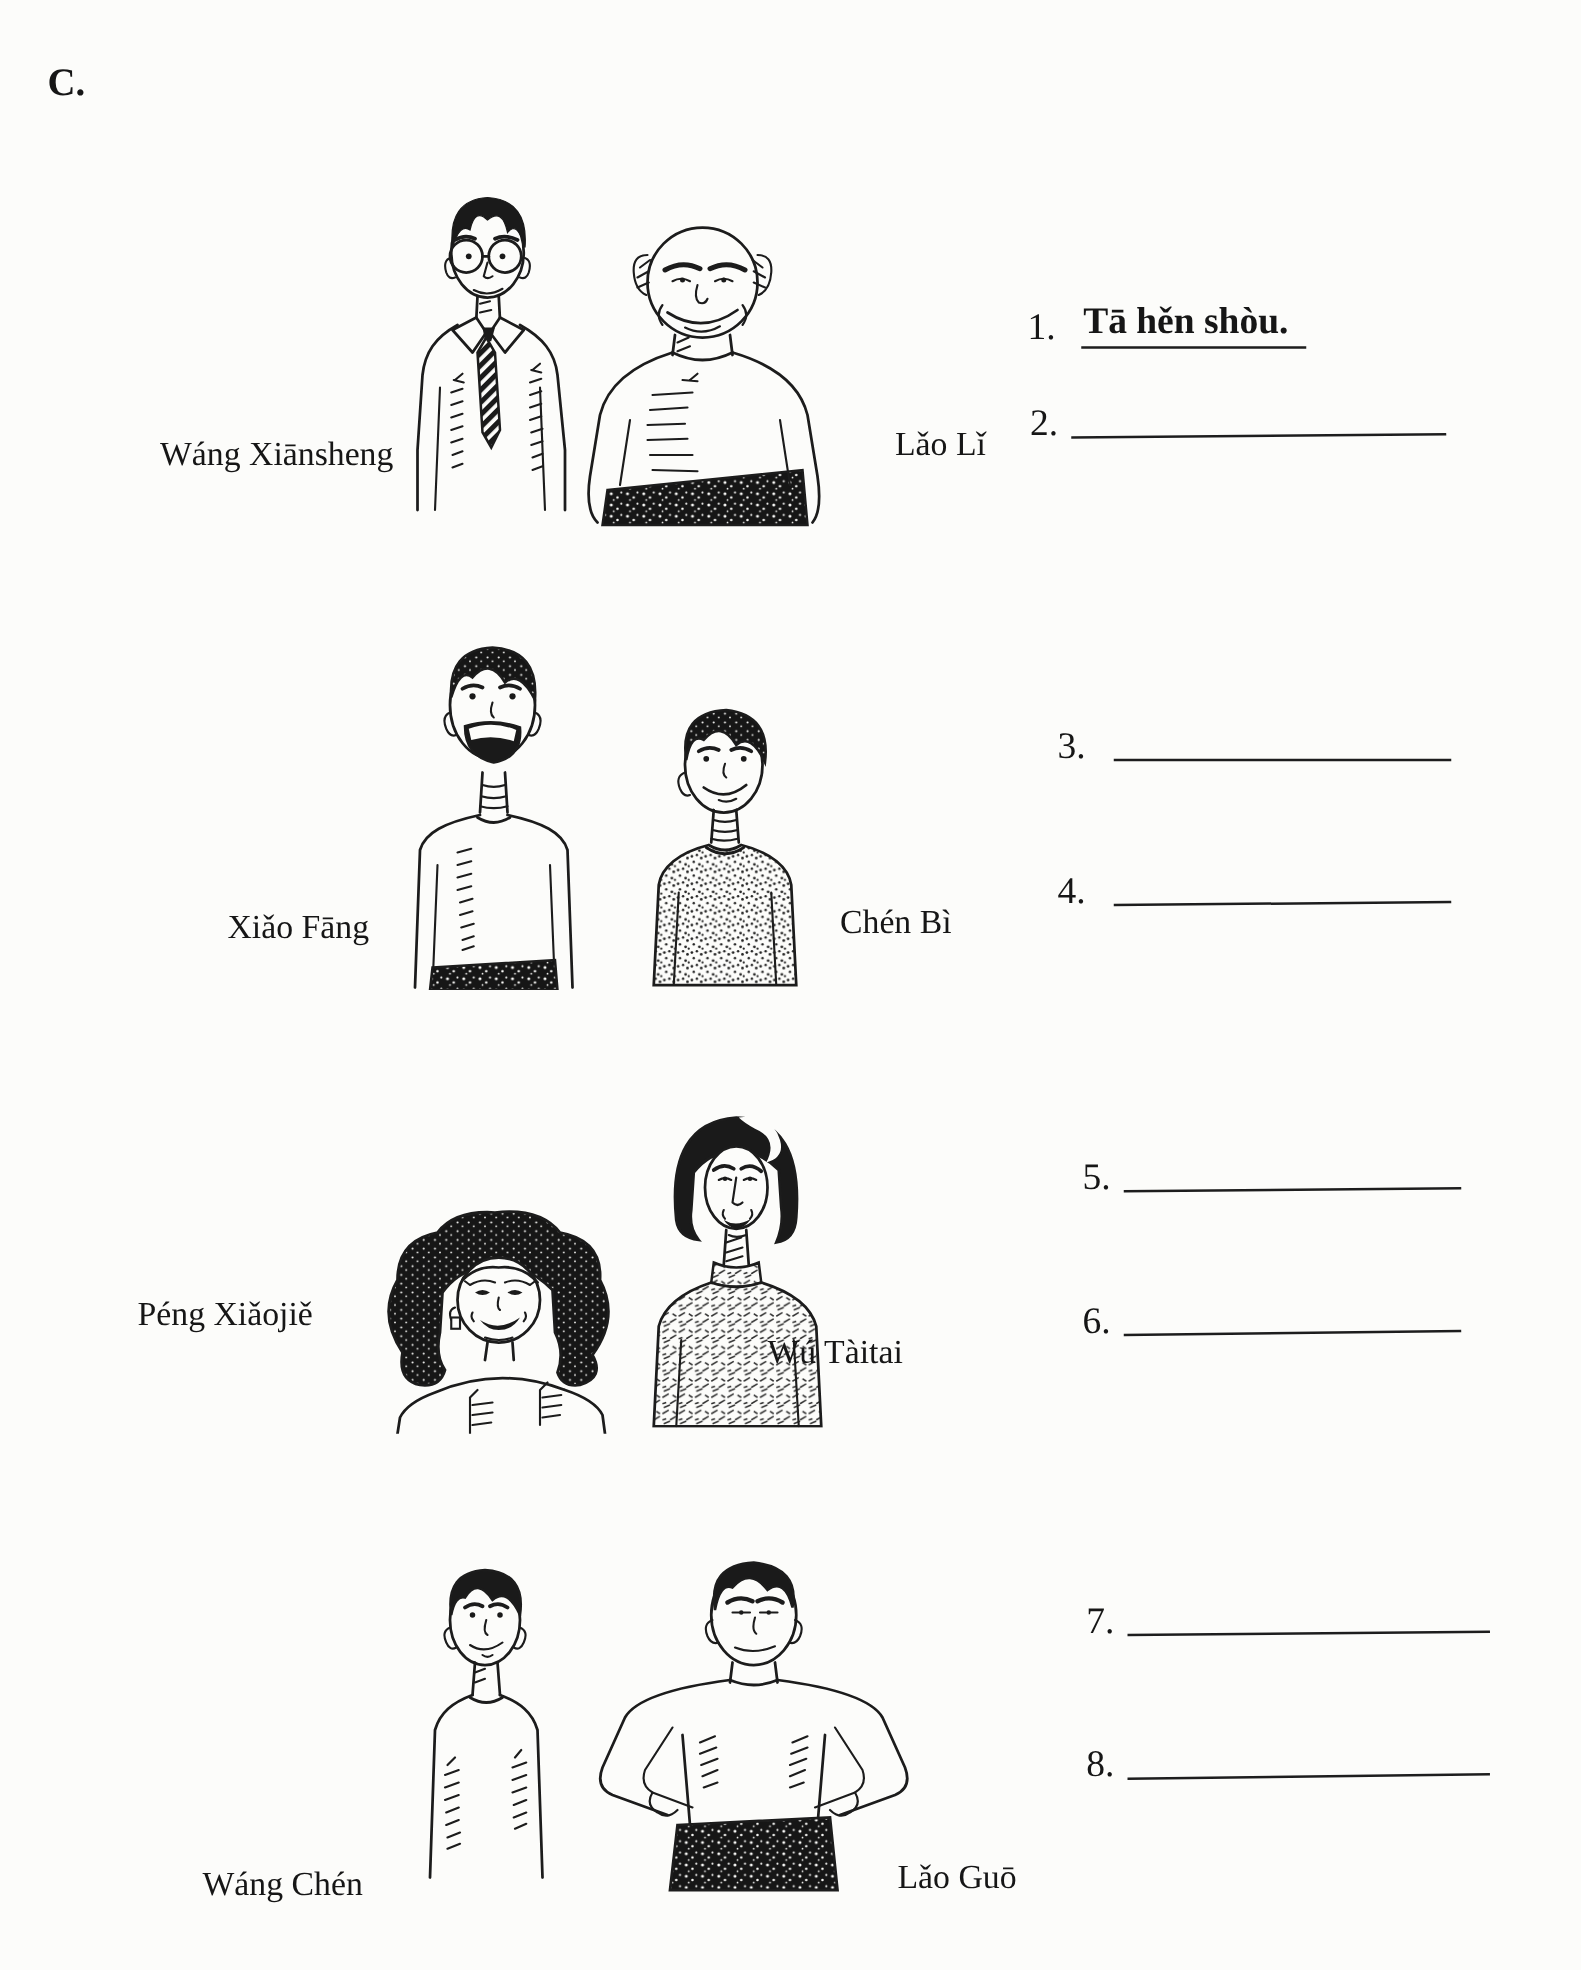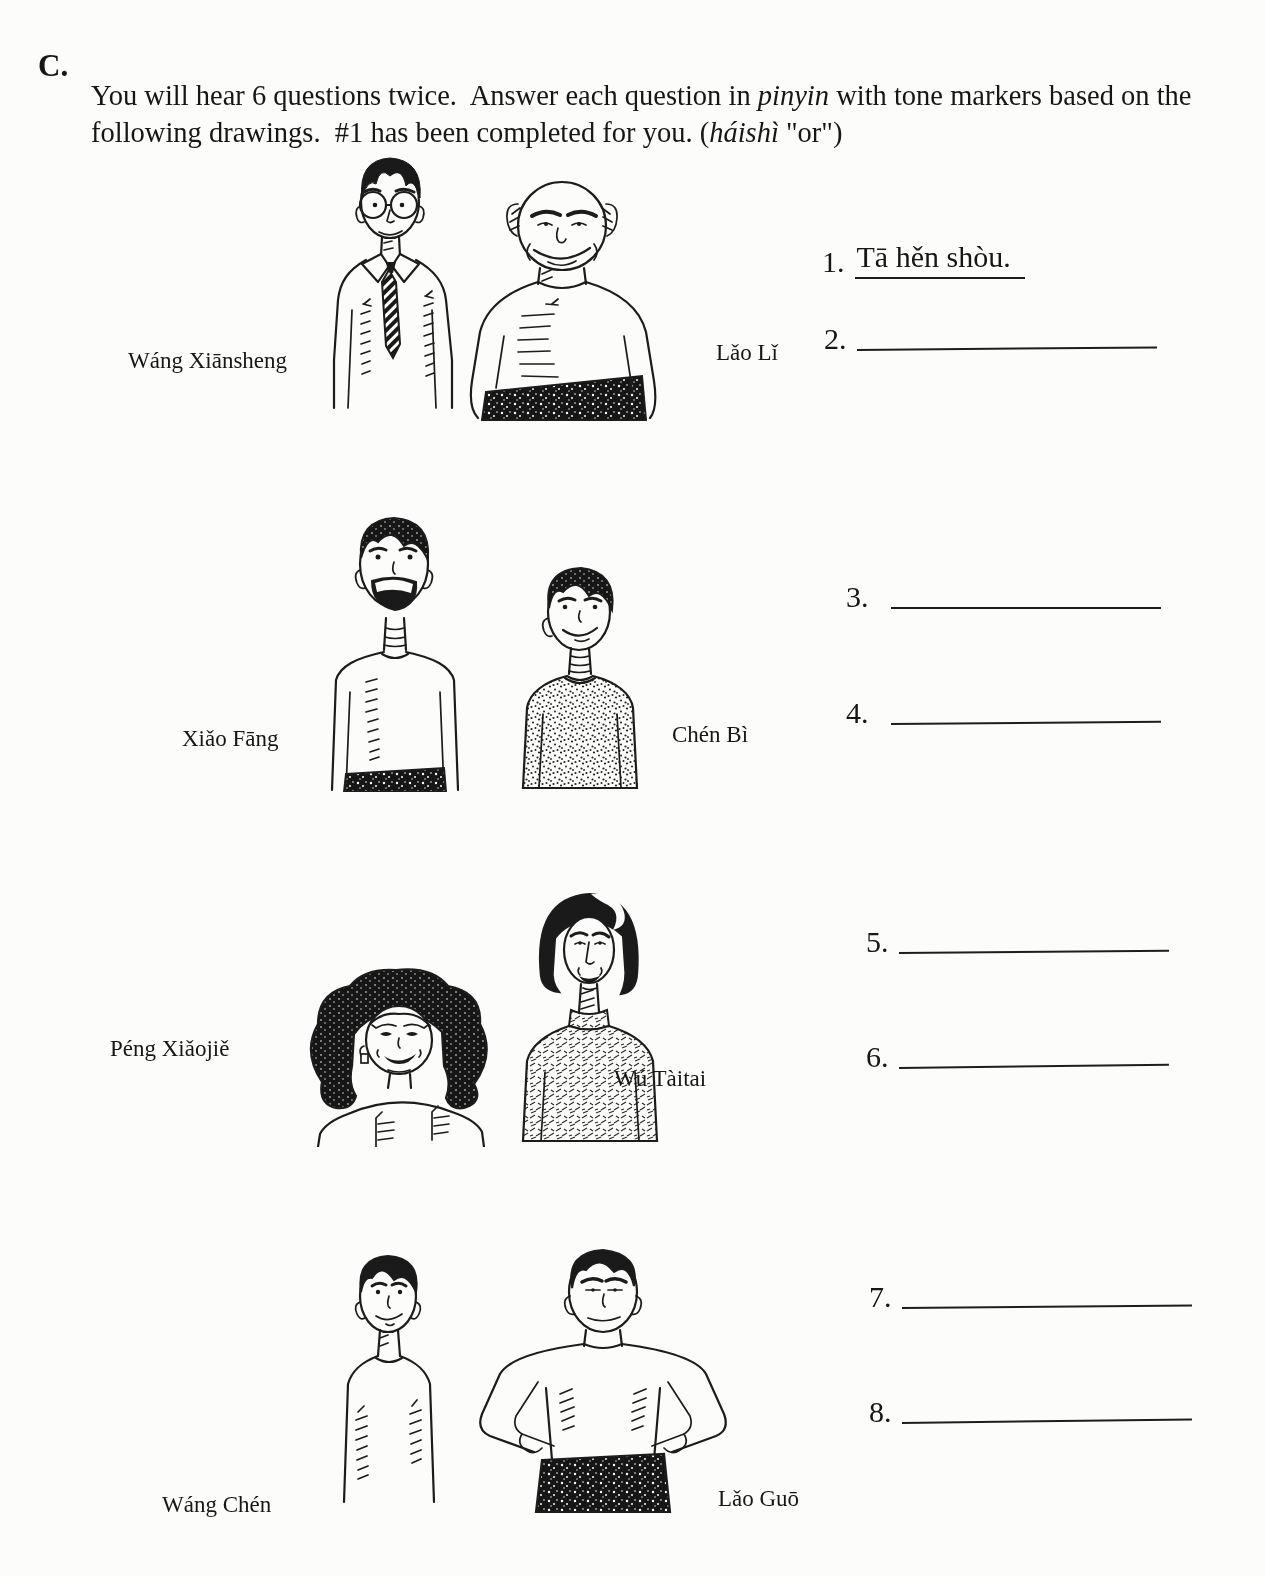--- a/index.html
+++ b/index.html
@@ -12,30 +12,31 @@
   .sec-letter{
     position:absolute;left:38px;top:48px;font-size:31px;font-weight:bold;
   }
   .instructions{
     position:absolute;left:91px;top:48px;width:1118px;
     font-size:28.5px;line-height:37px;white-space:pre-wrap;
   }
   .instructions em{font-style:italic;}
   
   .name-label{
-    position:absolute;font-size:23px;white-space:nowrap;
+    position:absolute;font-size:27px;white-space:nowrap;
   }
   
   .answer{
     position:absolute;display:flex;align-items:flex-end;font-size:30px;
   }
   .answer .num{white-space:pre;}
   .ans-text{
-    border-bottom:2px solid #1d1d1d;margin-left:10px;padding:0 14px 3px 2px;
+    border-bottom:2px solid #1d1d1d;margin-left:20px;padding:0 14px 3px 2px;
     white-space:nowrap;
+    font-weight:bold;
   }
   .blank{
     display:inline-block;border-bottom:2px solid #1d1d1d;height:8px;
     margin-left:10px;margin-bottom:5px;transform-origin:left bottom;
   }
   .w300{width:300px;} .w270{width:270px;} .w290{width:290px;}
   .gap22{margin-left:22px;}
   .r1{transform:rotate(-0.5deg);} .r2{transform:rotate(-0.7deg);}
   
   .fig{position:absolute;}
@@ -78,21 +79,20 @@
     <pattern id="pTie" width="7" height="7" patternTransform="rotate(45)" patternUnits="userSpaceOnUse">
       <rect width="7" height="7" fill="#fcfcfa"></rect>
         <rect width="4" height="7" fill="#1a1a1a"></rect>
     </pattern>
   </defs>
 </svg>
 
 <div class="page">
 
   <span class="sec-letter">C.</span>
-  <p class="instructions"><span>You will hear 6 questions twice.  Answer each question in </span><em>pinyin</em><span> with tone markers based on the following drawings.  #1 has been completed for you. (</span><em>háishì</em><span> "or")</span></p>
 
   <svg class="fig" style="left:326px;top:150px" width="135" height="262" viewBox="0 0 135 262" role="img">
     <ellipse class="s f" cx="64" cy="52" rx="29" ry="36"></ellipse>
     <path d="M36,48 Q32,10 64,8 Q97,10 94,48 Q88,26 80,36 Q76,16 64,26 Q54,16 50,34 Q42,28 36,48 Z" fill="#1a1a1a" stroke="#1a1a1a"></path>
     <path class="s thin" d="M35,56 q-7,2 -4,12 q2,6 7,4 M93,56 q7,2 4,12 q-2,6 -7,4"></path>
     <path class="s" style="stroke-width:3" d="M38,42 Q46,37 54,41 M70,41 Q78,37 88,42"></path>
     <circle class="s" cx="47" cy="55" r="13"></circle>
       <circle class="s" cx="78" cy="55" r="13"></circle>
     <path class="s" d="M60,55 L65,55"></path>
     <circle class="ink" cx="49" cy="55" r="2.3"></circle>

